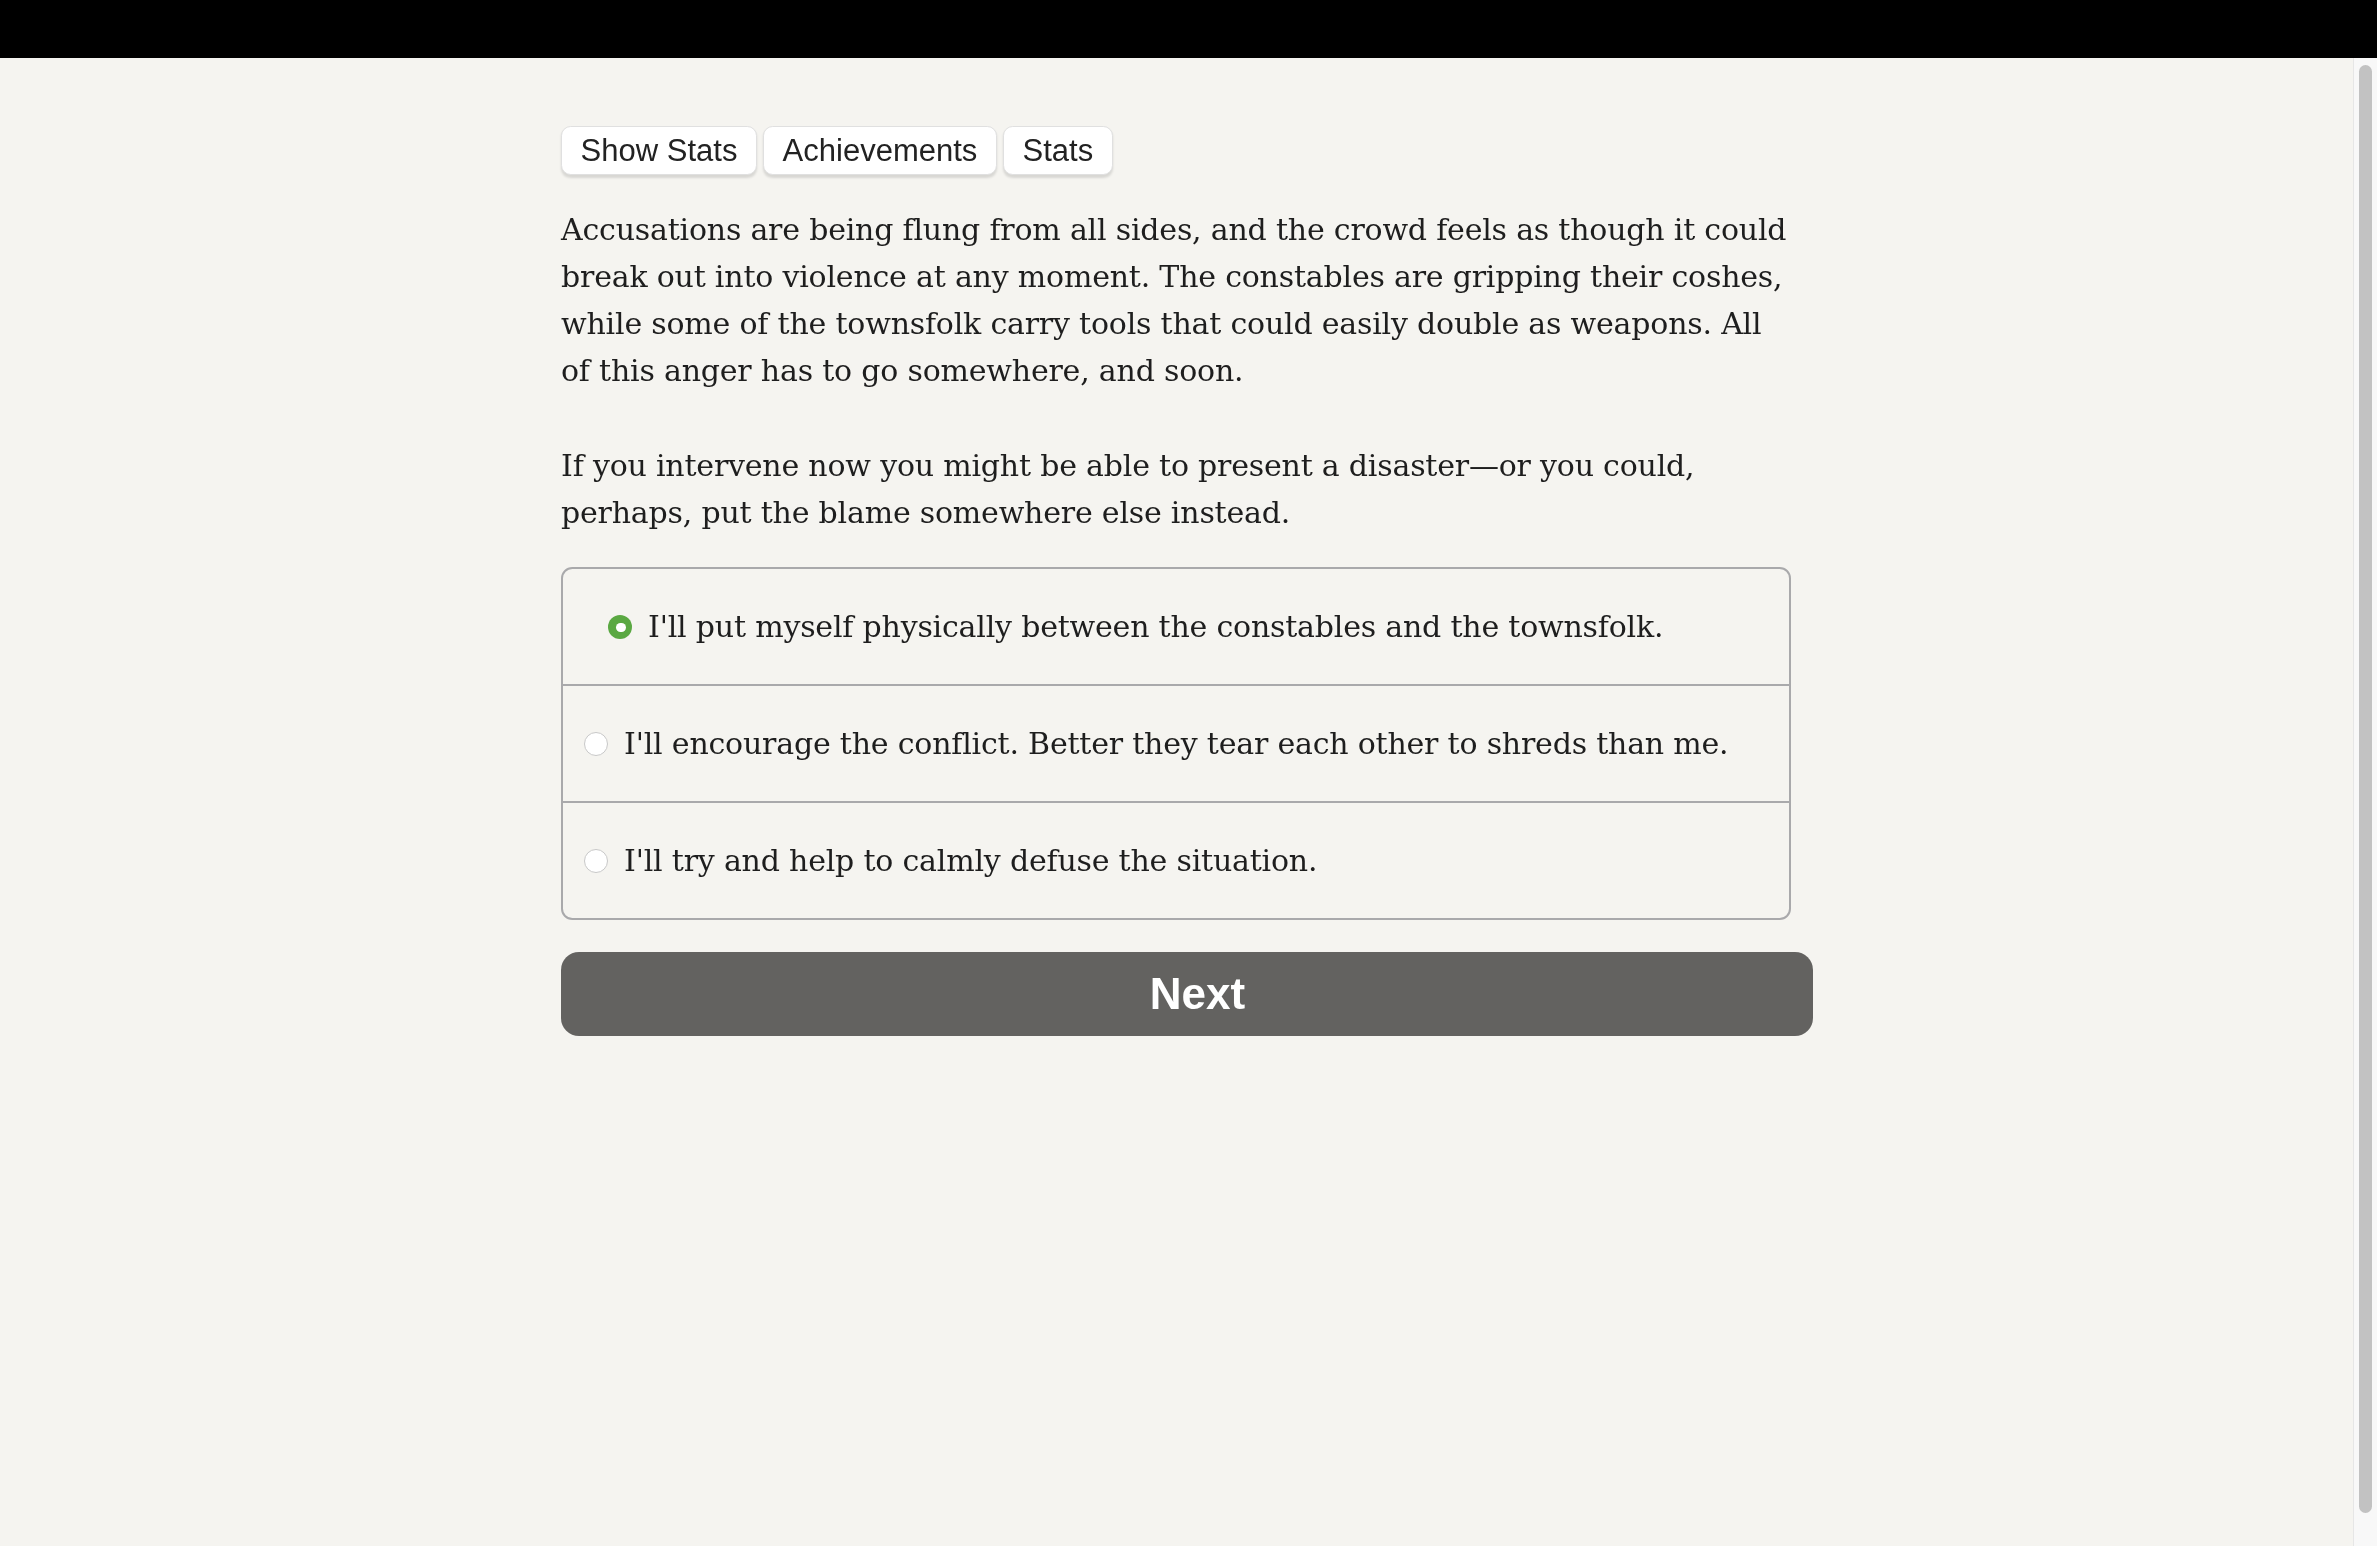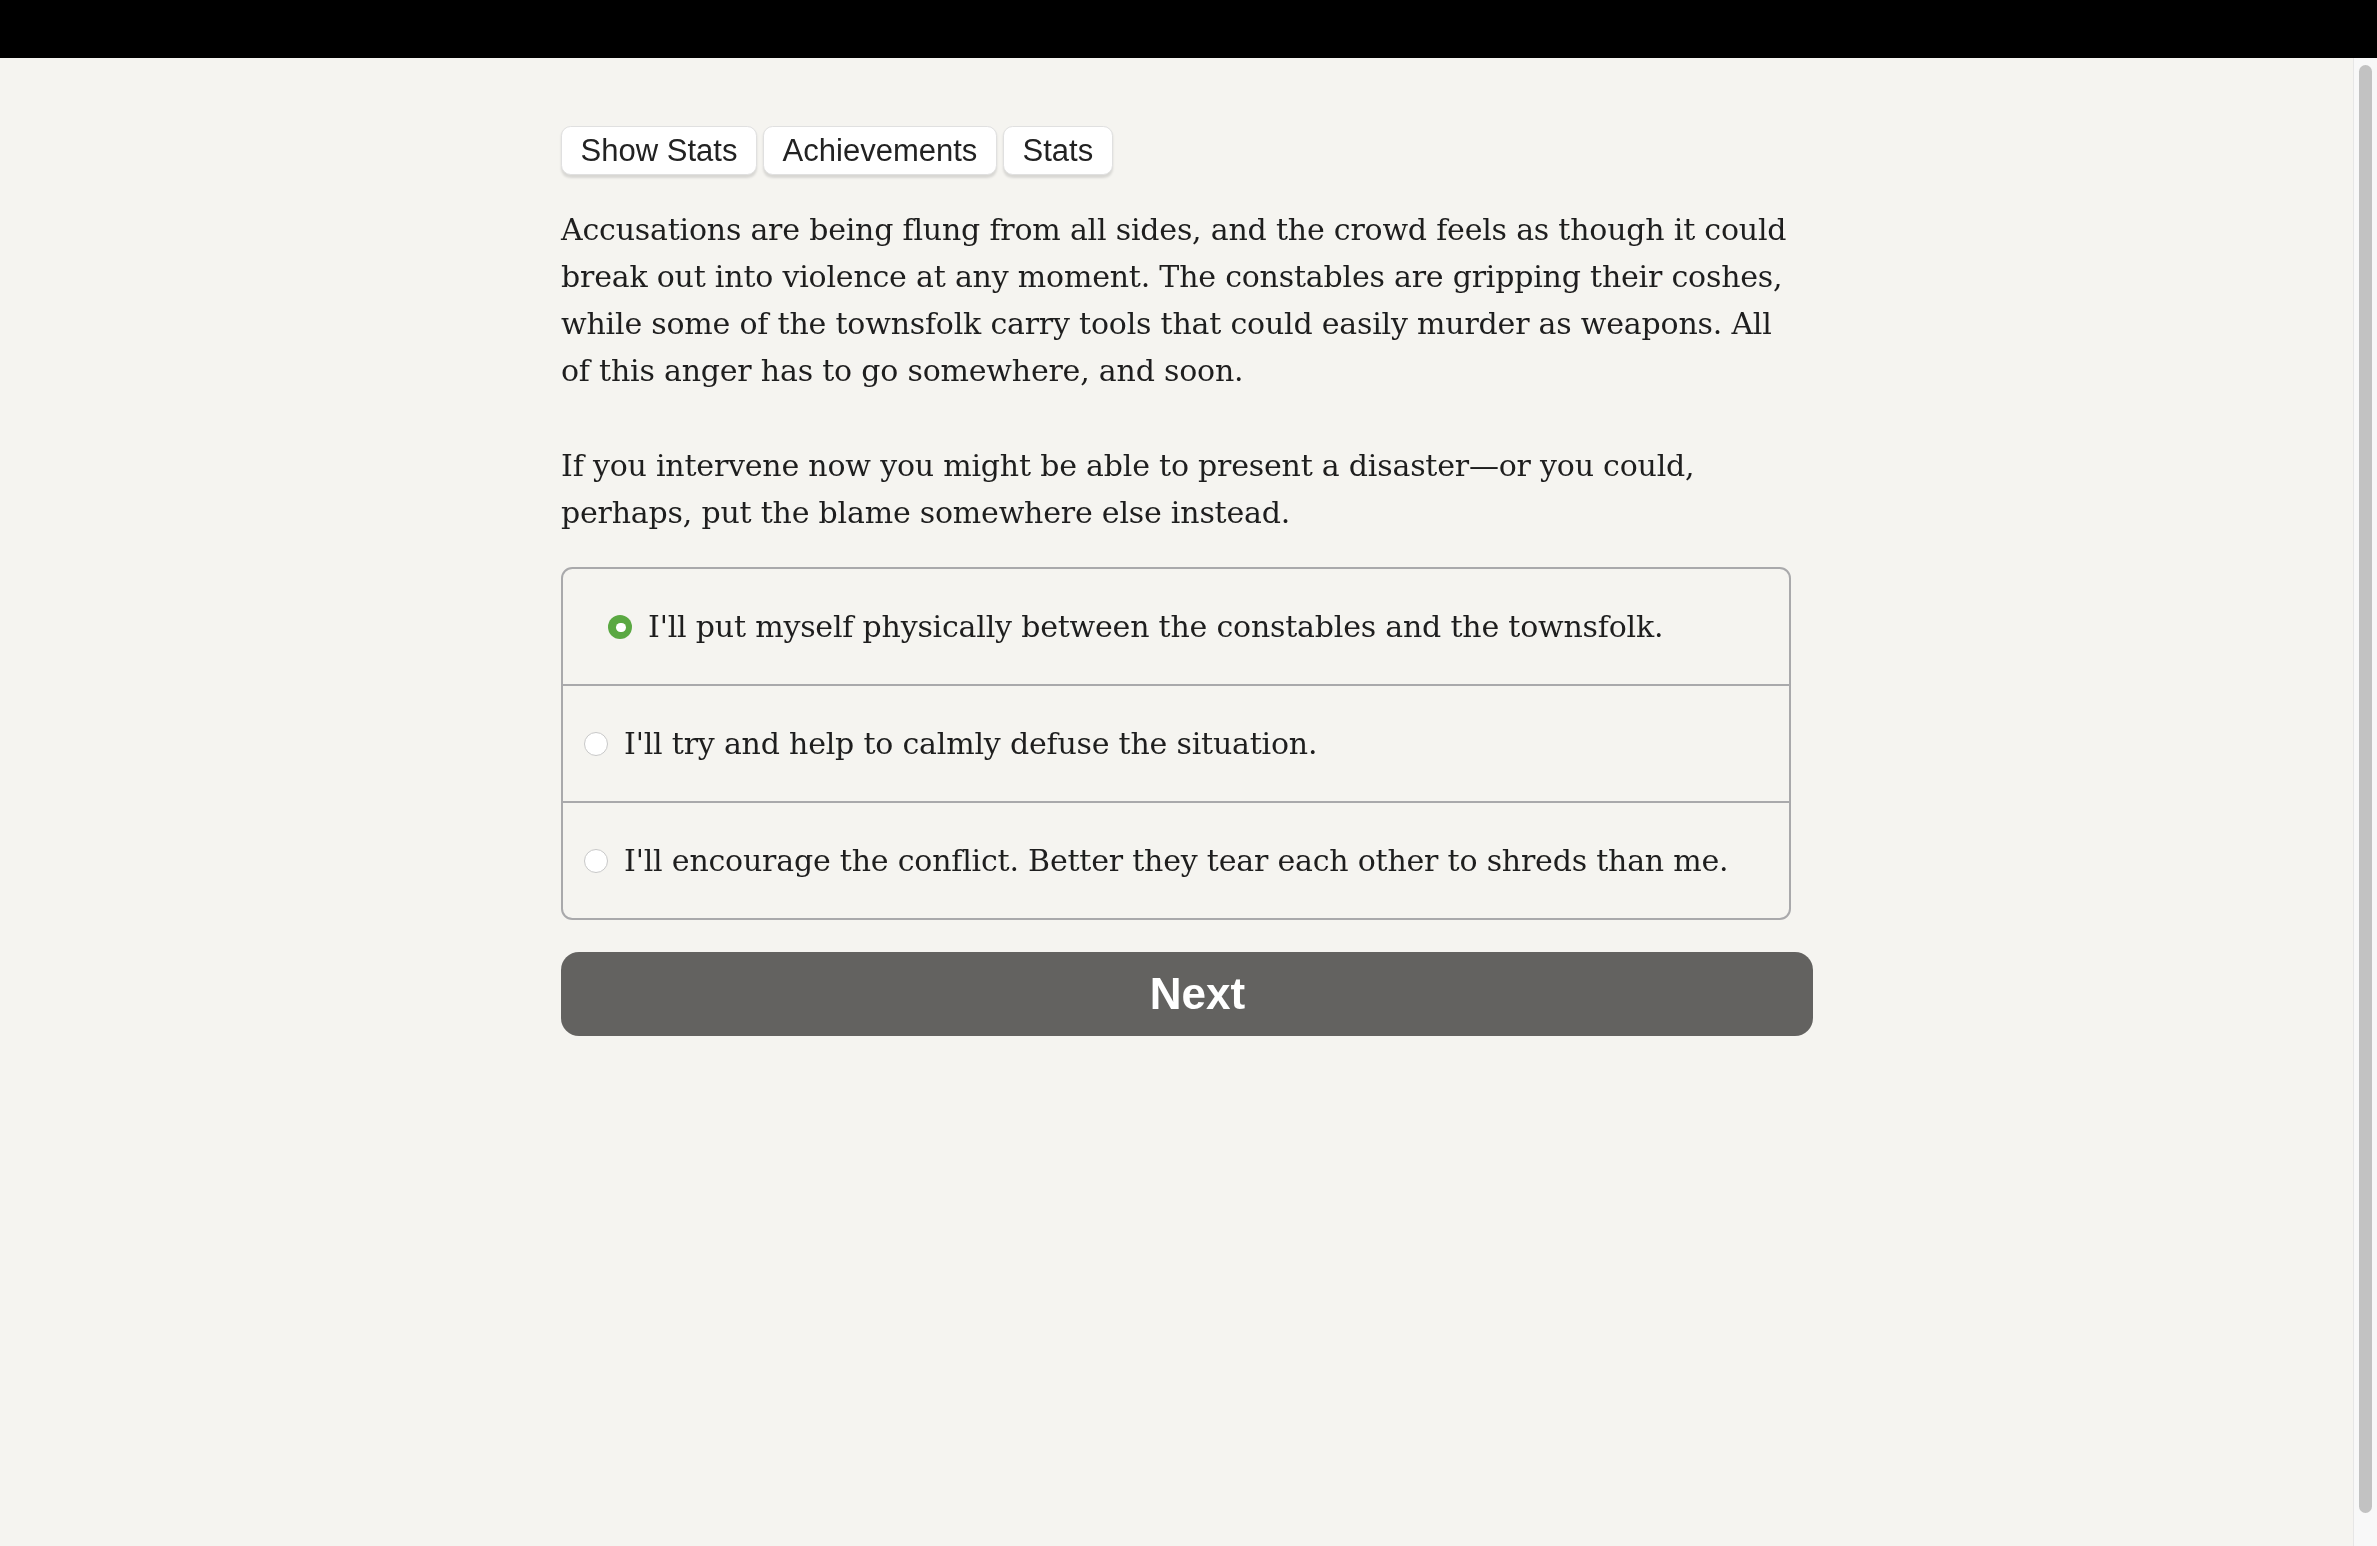--- a/index.html
+++ b/index.html
@@ -27,35 +27,35 @@
 
 <div class="topbar"></div>
 
 <div class="content">
   <div class="btnrow">
     <div class="tbtn">Show Stats</div>
     <div class="tbtn">Achievements</div>
     <div class="tbtn">Stats</div>
   </div>
 
-  <p class="para p1">Accusations are being flung from all sides, and the crowd feels as though it could break out into violence at any moment. The constables are gripping their coshes, while some of the townsfolk carry tools that could easily murder as weapons. All of this anger has to go somewhere, and soon.</p>
+  <p class="para p1">Accusations are being flung from all sides, and the crowd feels as though it could break out into violence at any moment. The constables are gripping their coshes, while some of the townsfolk carry tools that could easily double as weapons. All of this anger has to go somewhere, and soon.</p>
   <p class="para p2">If you intervene now you might be able to present a disaster—or you could, perhaps, put the blame somewhere else instead.</p>
 
   <div class="choices">
     <div class="choice">
       <span class="radio on"></span>
       <span class="clabel">I'll put myself physically between the constables and the townsfolk.</span>
     </div>
     <div class="choice">
       <span class="radio"></span>
-      <span class="clabel">I'll try and help to calmly defuse the situation.</span>
+      <span class="clabel">I'll encourage the conflict. Better they tear each other to shreds than me.</span>
     </div>
     <div class="choice">
       <span class="radio"></span>
-      <span class="clabel">I'll encourage the conflict. Better they tear each other to shreds than me.</span>
+      <span class="clabel">I'll try and help to calmly defuse the situation.</span>
     </div>
   </div>
 
   <div class="next">Next</div>
 </div>
 
 <div class="scrolltrack">
   <div class="scrollthumb"></div>
 </div>
 

